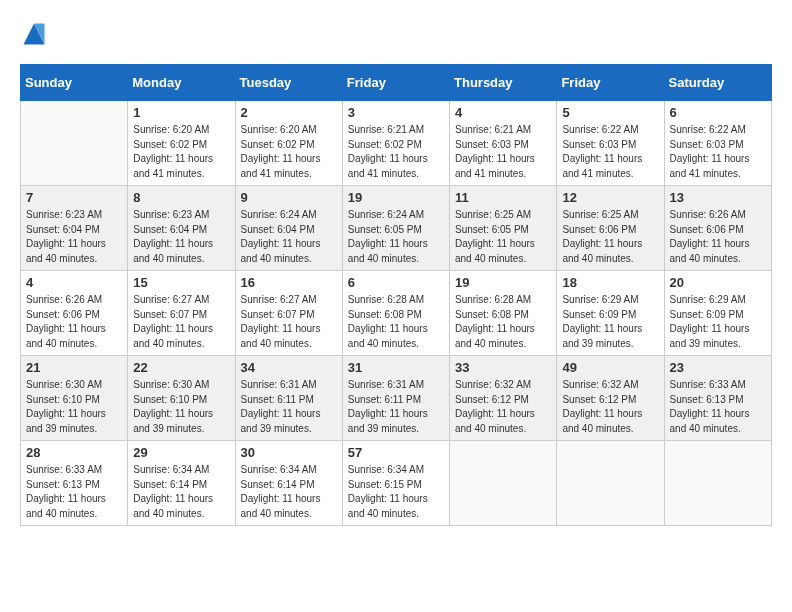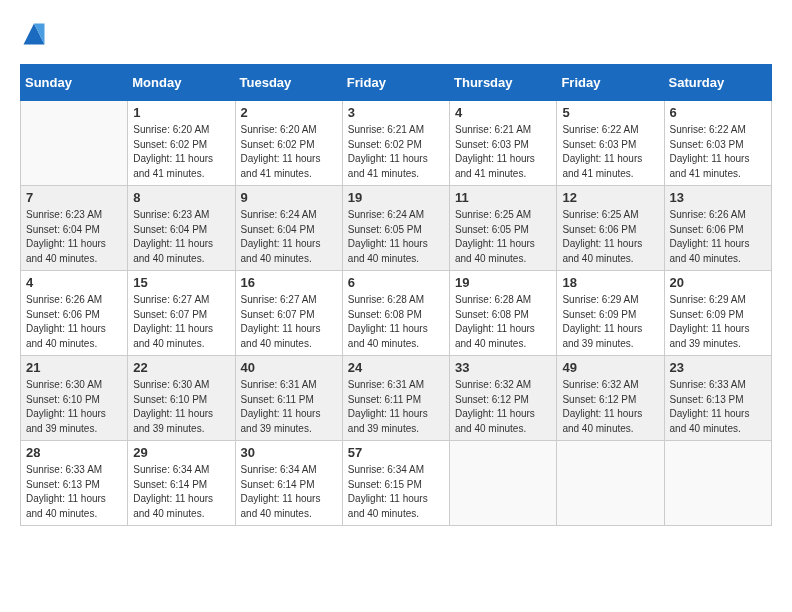--- a/index.html
+++ b/index.html
@@ -249,27 +249,27 @@
 Sunset: 6:10 PM
 Daylight: 11 hours and 39 minutes.</div>
         </td>
         <td>
           <div class="day-number">22</div>
           <div class="day-info" style="white-space: pre-line;">Sunrise: 6:30 AM
 Sunset: 6:10 PM
 Daylight: 11 hours and 39 minutes.</div>
         </td>
         <td>
-          <div class="day-number">40</div>
+          <div class="day-number">34</div>
           <div class="day-info" style="white-space: pre-line;">Sunrise: 6:31 AM
 Sunset: 6:11 PM
 Daylight: 11 hours and 39 minutes.</div>
         </td>
         <td>
-          <div class="day-number">24</div>
+          <div class="day-number">31</div>
           <div class="day-info" style="white-space: pre-line;">Sunrise: 6:31 AM
 Sunset: 6:11 PM
 Daylight: 11 hours and 39 minutes.</div>
         </td>
         <td>
           <div class="day-number">33</div>
           <div class="day-info" style="white-space: pre-line;">Sunrise: 6:32 AM
 Sunset: 6:12 PM
 Daylight: 11 hours and 40 minutes.</div>
         </td>

